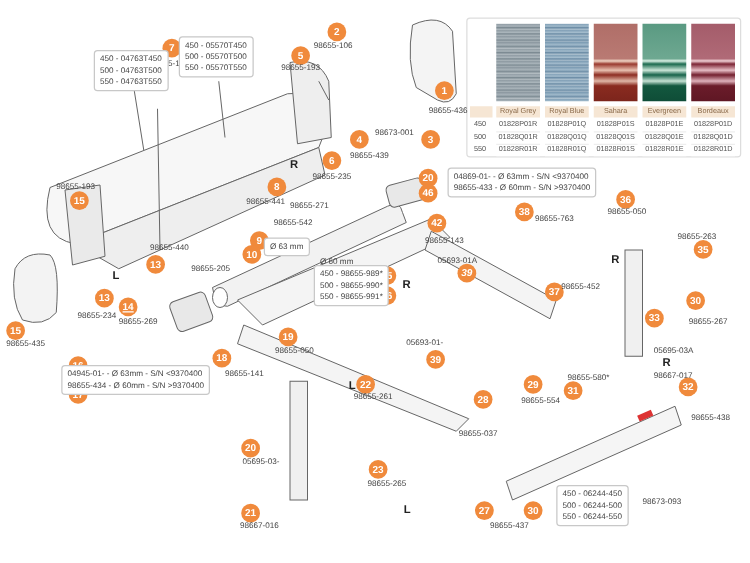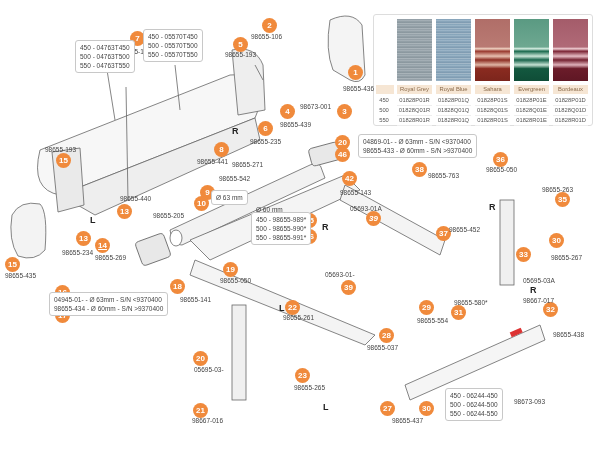--- a/index.html
+++ b/index.html
@@ -116,21 +116,21 @@
       <div class="badge" style="left: 170px; top: 279px;">18</div>
       <div class="badge" style="left: 223px; top: 262px;">19</div>
       <div class="badge" style="left: 193px; top: 351px;">20</div>
       <div class="badge" style="left: 193px; top: 403px;">21</div>
       <div class="badge" style="left: 285px; top: 300px; text-align: center;">22</div>
       <div class="badge" style="left: 295px; top: 368px;">23</div>
       <div class="badge" style="left: 341px; top: 280px;">39</div>
       <div class="badge" style="left: 302px; top: 213px;">25</div>
       <div class="badge" style="left: 302px; top: 229px;">26</div>
       <div class="badge" style="left: 380px; top: 401px;">27</div>
-      <div class="badge" style="left: 379px; top: 328px;">28</div>
+      <div class="badge" style="left: 379px; top: 312px;">28</div>
       <div class="badge" style="left: 419px; top: 300px;">29</div>
       <div class="badge" style="left: 419px; top: 401px;">30</div>
       <div class="badge" style="left: 451px; top: 305px;">31</div>
       <div class="badge" style="left: 543px; top: 302px;">32</div>
       <div class="badge" style="left: 516px; top: 247px;">33</div>
       <div class="badge" style="left: 549px; top: 233px;">30</div>
       <div class="badge" style="left: 555px; top: 192px;">35</div>
       <div class="badge" style="left: 493px; top: 152px;">36</div>
       <div class="badge" style="left: 436px; top: 226px;">37</div>
       <div class="badge" style="left: 412px; top: 162px;">38</div>

